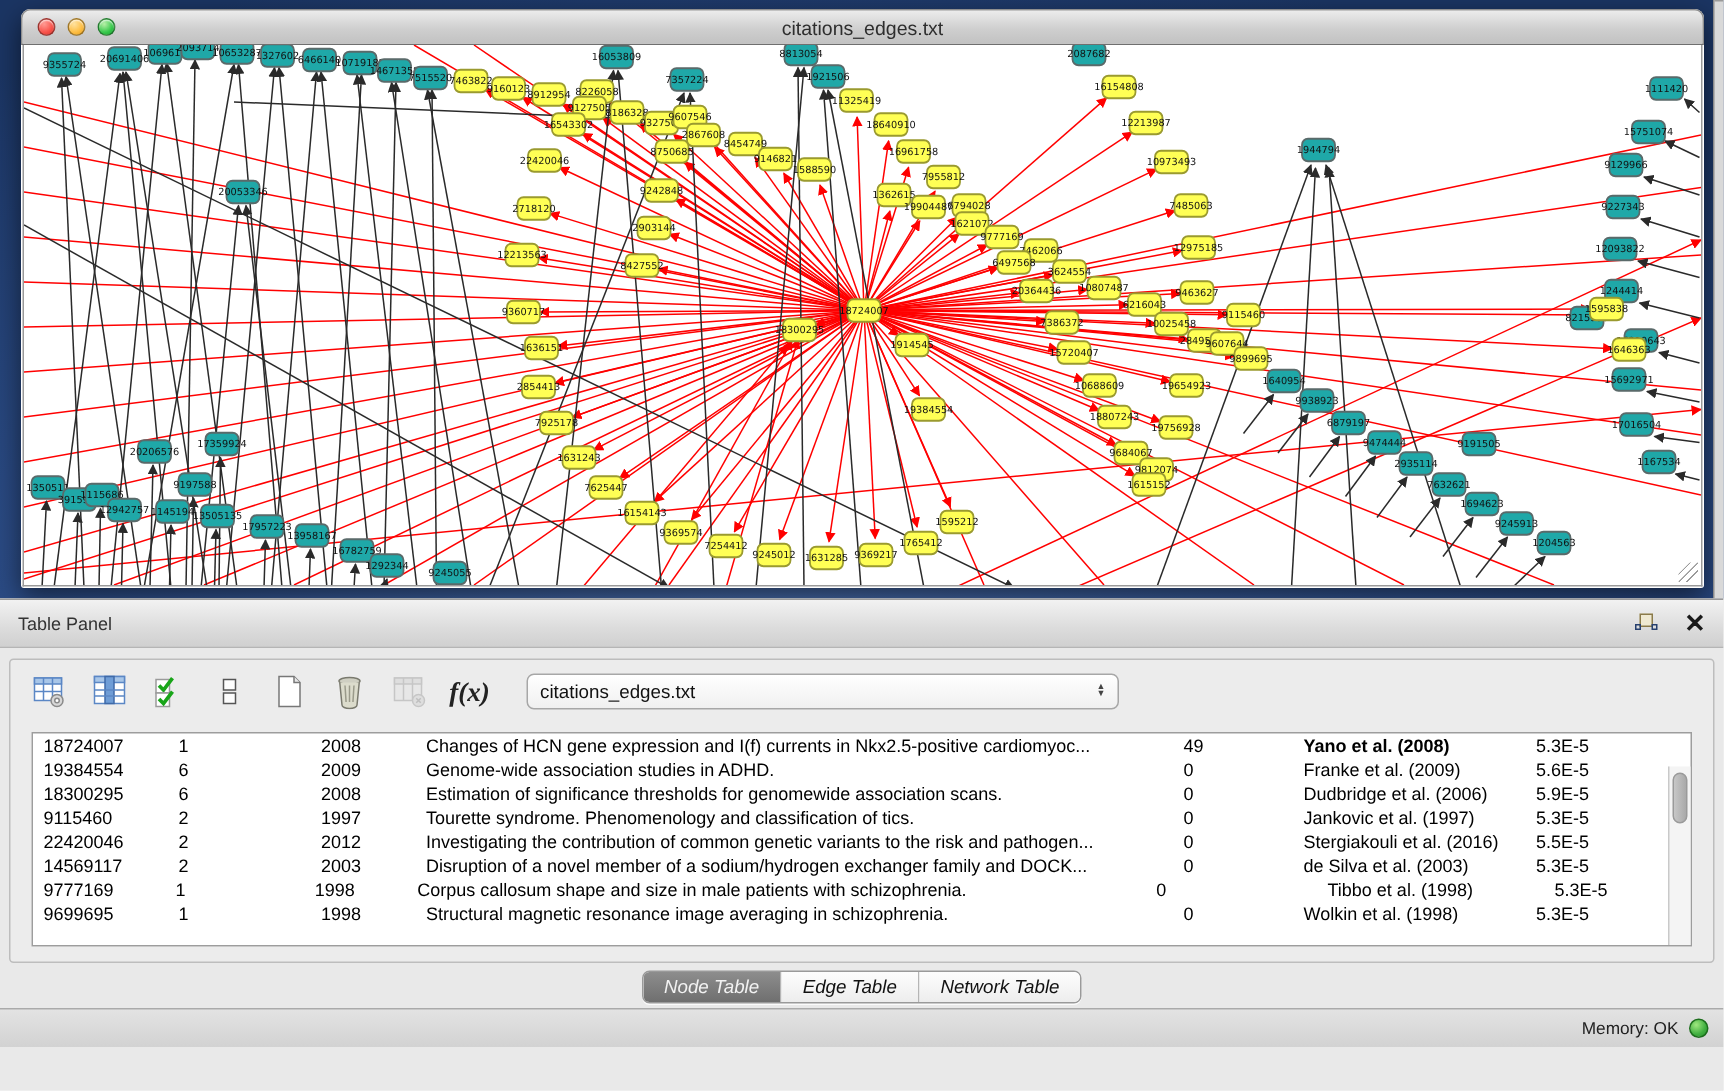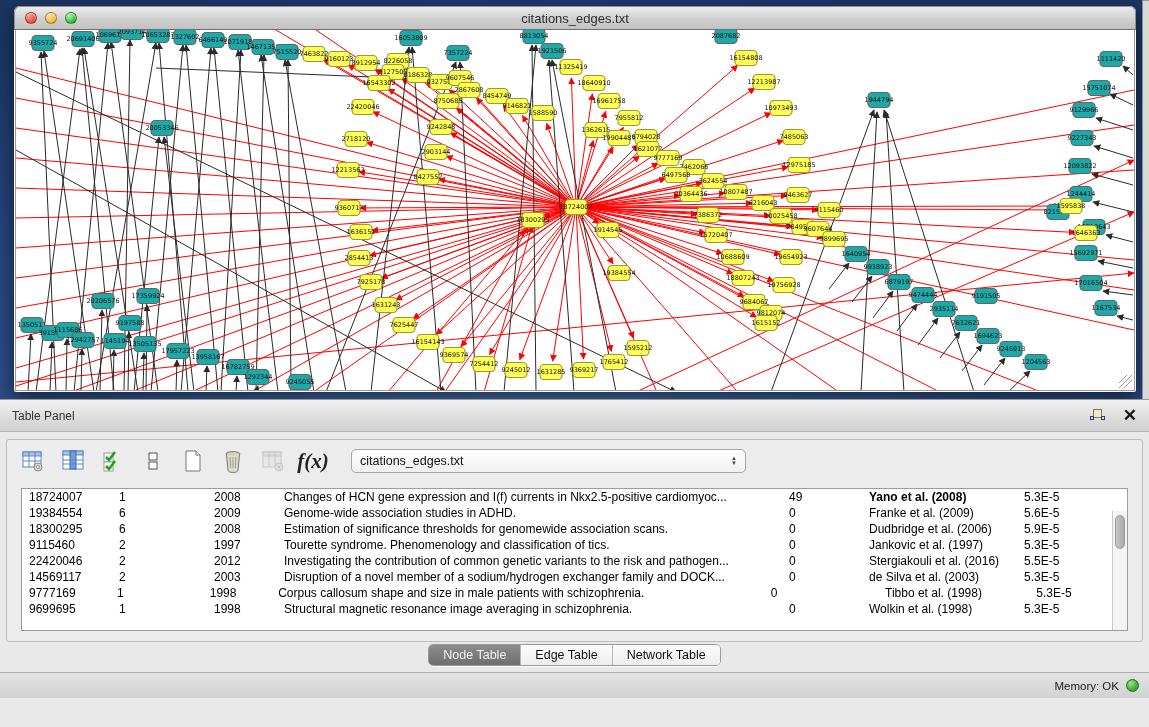--- a/index.html
+++ b/index.html
@@ -46,40 +46,40 @@
   .float-btn .sq2b { position:absolute; left:12px; top:9px; width:4px; height:4px; border:1px solid #27406e; }
   .close-btn { font-size:17px; font-weight:bold; color:#1a1a1a; line-height:16px; cursor:pointer; }
 
   .panel-body { position:absolute; left:6px; top:40px; right:6px; bottom:56px;
     background:#ececec; border:1px solid #bdbdbd; border-radius:3px; }
 
   .toolbar { height:42px; display:flex; align-items:center; gap:12px; padding:0 12px; }
   .tool { width:28px; height:28px; display:flex; align-items:center; justify-content:center; cursor:pointer; }
   .tool svg { display:block; }
   .tool.disabled { opacity:.45; cursor:default; }
-  .fx { font-size:21px; font-style:italic; font-weight:bold; color:#222; font-family:"Liberation Serif", serif; }
+  .fx { font-size:18px; font-style:italic; font-weight:bold; color:#222; font-family:"Liberation Serif", serif; }
   .combo { width:395px; height:24px; margin-left:12px; background:linear-gradient(#fff,#f0f0f0);
     border:1px solid #a7a7a7; border-radius:5px; display:flex; align-items:center; padding:0 8px; font-size:12.5px; color:#111; cursor:pointer; }
   .combo .val { flex:1; }
   .combo .arrows { display:flex; flex-direction:column; line-height:5px; font-size:6px; color:#444; }
 
   .grid { position:absolute; left:14px; right:14px; top:48px; bottom:10px; background:#fff; border:1px solid #9d9d9d; display:flex; flex-direction:column; }
   .thead { display:flex; height:22px; background:#cde4f2; border-bottom:1px solid #8fb2c9; }
   .th { font-size:12px; color:#111; display:flex; align-items:center; justify-content:center;
      border-right:1px solid #9fbbcd; overflow:hidden; white-space:nowrap; cursor:pointer; }
   .th .sort { color:#27557a; font-size:9px; margin-right:4px; }
   .tbody { flex:1; overflow:hidden; position:relative; }
   .tr { display:flex; height:16px; }
   .td { font-size:12px; color:#000; padding-left:7px; display:flex; align-items:center;
      overflow:hidden; white-space:nowrap; }
   .vscroll { position:absolute; right:0; top:22px; bottom:0; width:15px; background:#f4f4f4; border-left:1px solid #c9c9c9; }
   .vthumb { position:absolute; left:2px; top:4px; width:10px; height:34px; border-radius:5px;
      background:linear-gradient(90deg,#c7c7c7,#a9a9a9); border:1px solid #9a9a9a; }
 
-  .tabs-row { position:absolute; left:0; bottom:26px; width:100%; height:28px; display:flex; align-items:flex-start; justify-content:center; }
+  .tabs-row { position:absolute; left:0; bottom:26px; width:100%; height:28px; display:flex; align-items:center; justify-content:center;font-style:italic; }
   .seg { display:flex; border:1px solid #9a9a9a; border-radius:5px; overflow:hidden; background:#fff; box-shadow:0 1px 0 rgba(255,255,255,.8); }
   .seg-btn { font-size:12.5px; padding:3px 14px; color:#111; background:linear-gradient(#fdfdfd,#ededed); border-right:1px solid #b5b5b5; cursor:pointer; }
   .seg-btn:last-child { border-right:none; }
   .seg-btn.sel { background:linear-gradient(#8d8d8d,#6f6f6f); color:#f2f2f2; }
 
   .status-bar { position:absolute; left:0; bottom:0; width:100%; height:26px; background:linear-gradient(#e3e3e3,#d2d2d2);
     border-top:1px solid #aaa; display:flex; align-items:center; justify-content:flex-end; padding:0 10px; gap:7px; }
   .mem-label { font-size:11.5px; color:#222; }
   .mem-dot { width:13px; height:13px; border-radius:50%; border:1px solid #1c6e1c;
     background:radial-gradient(circle at 35% 30%, #9fe87f, #3fae3f 60%, #2d8f2d); }

